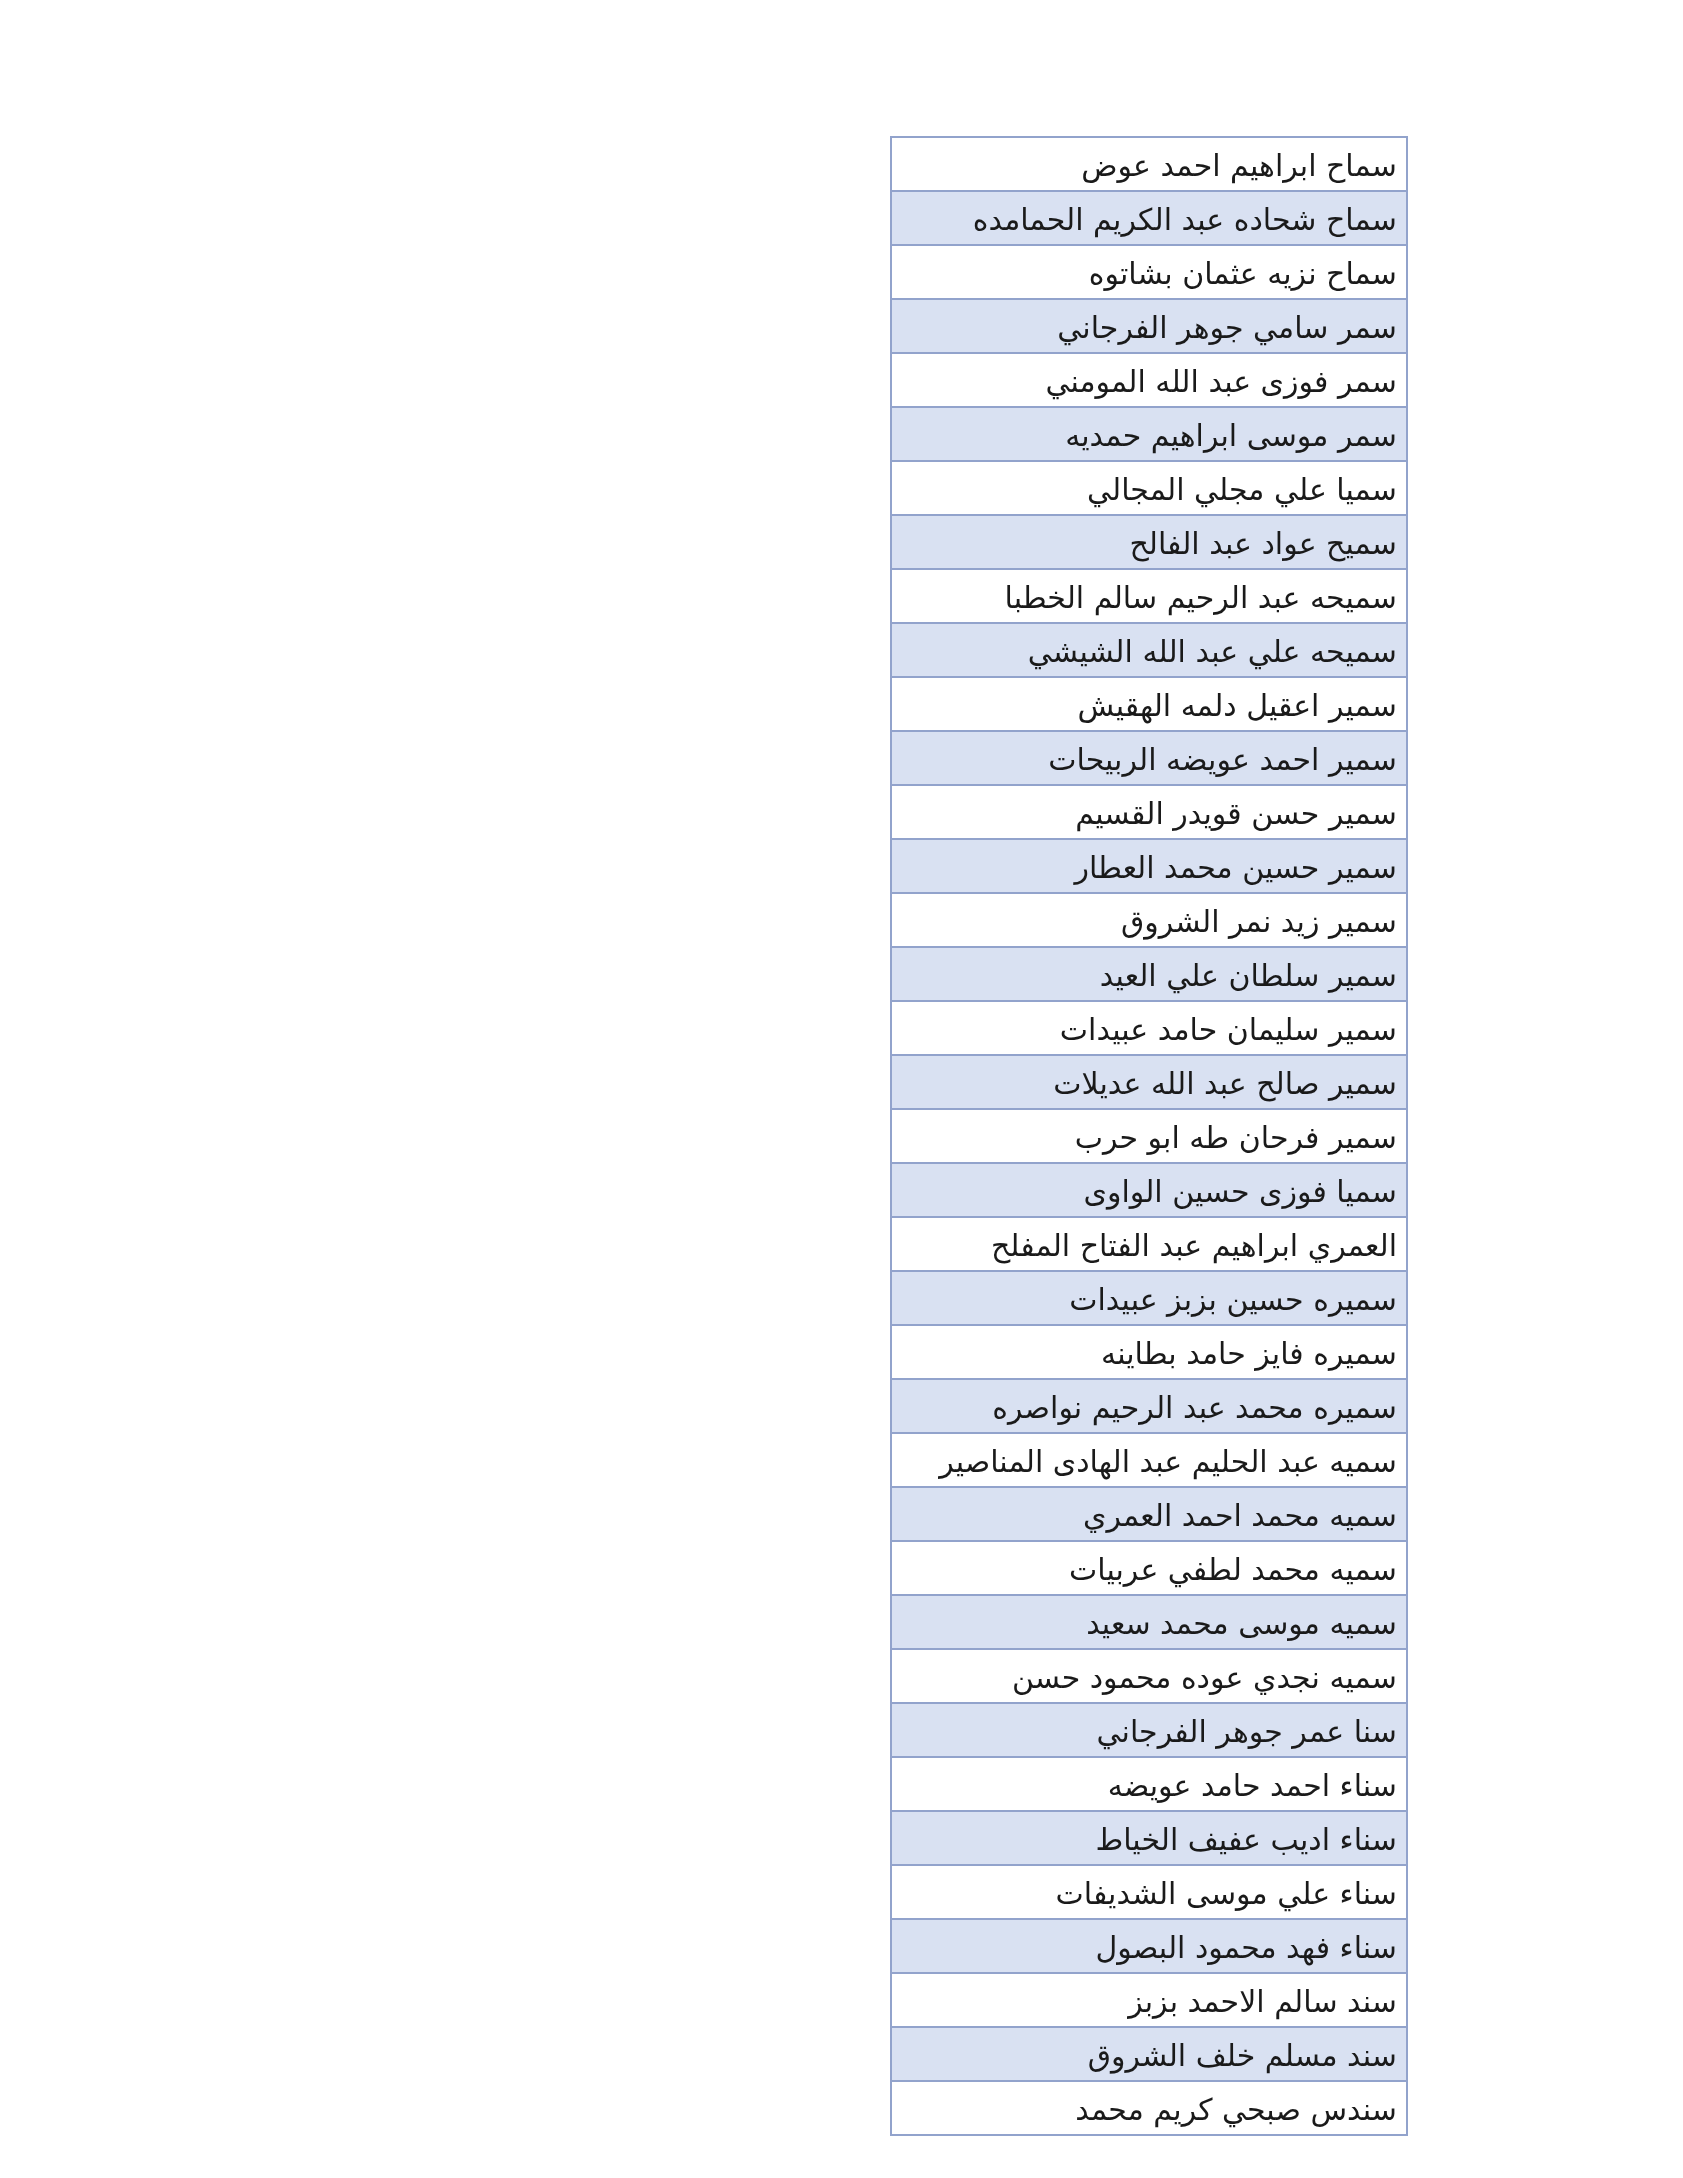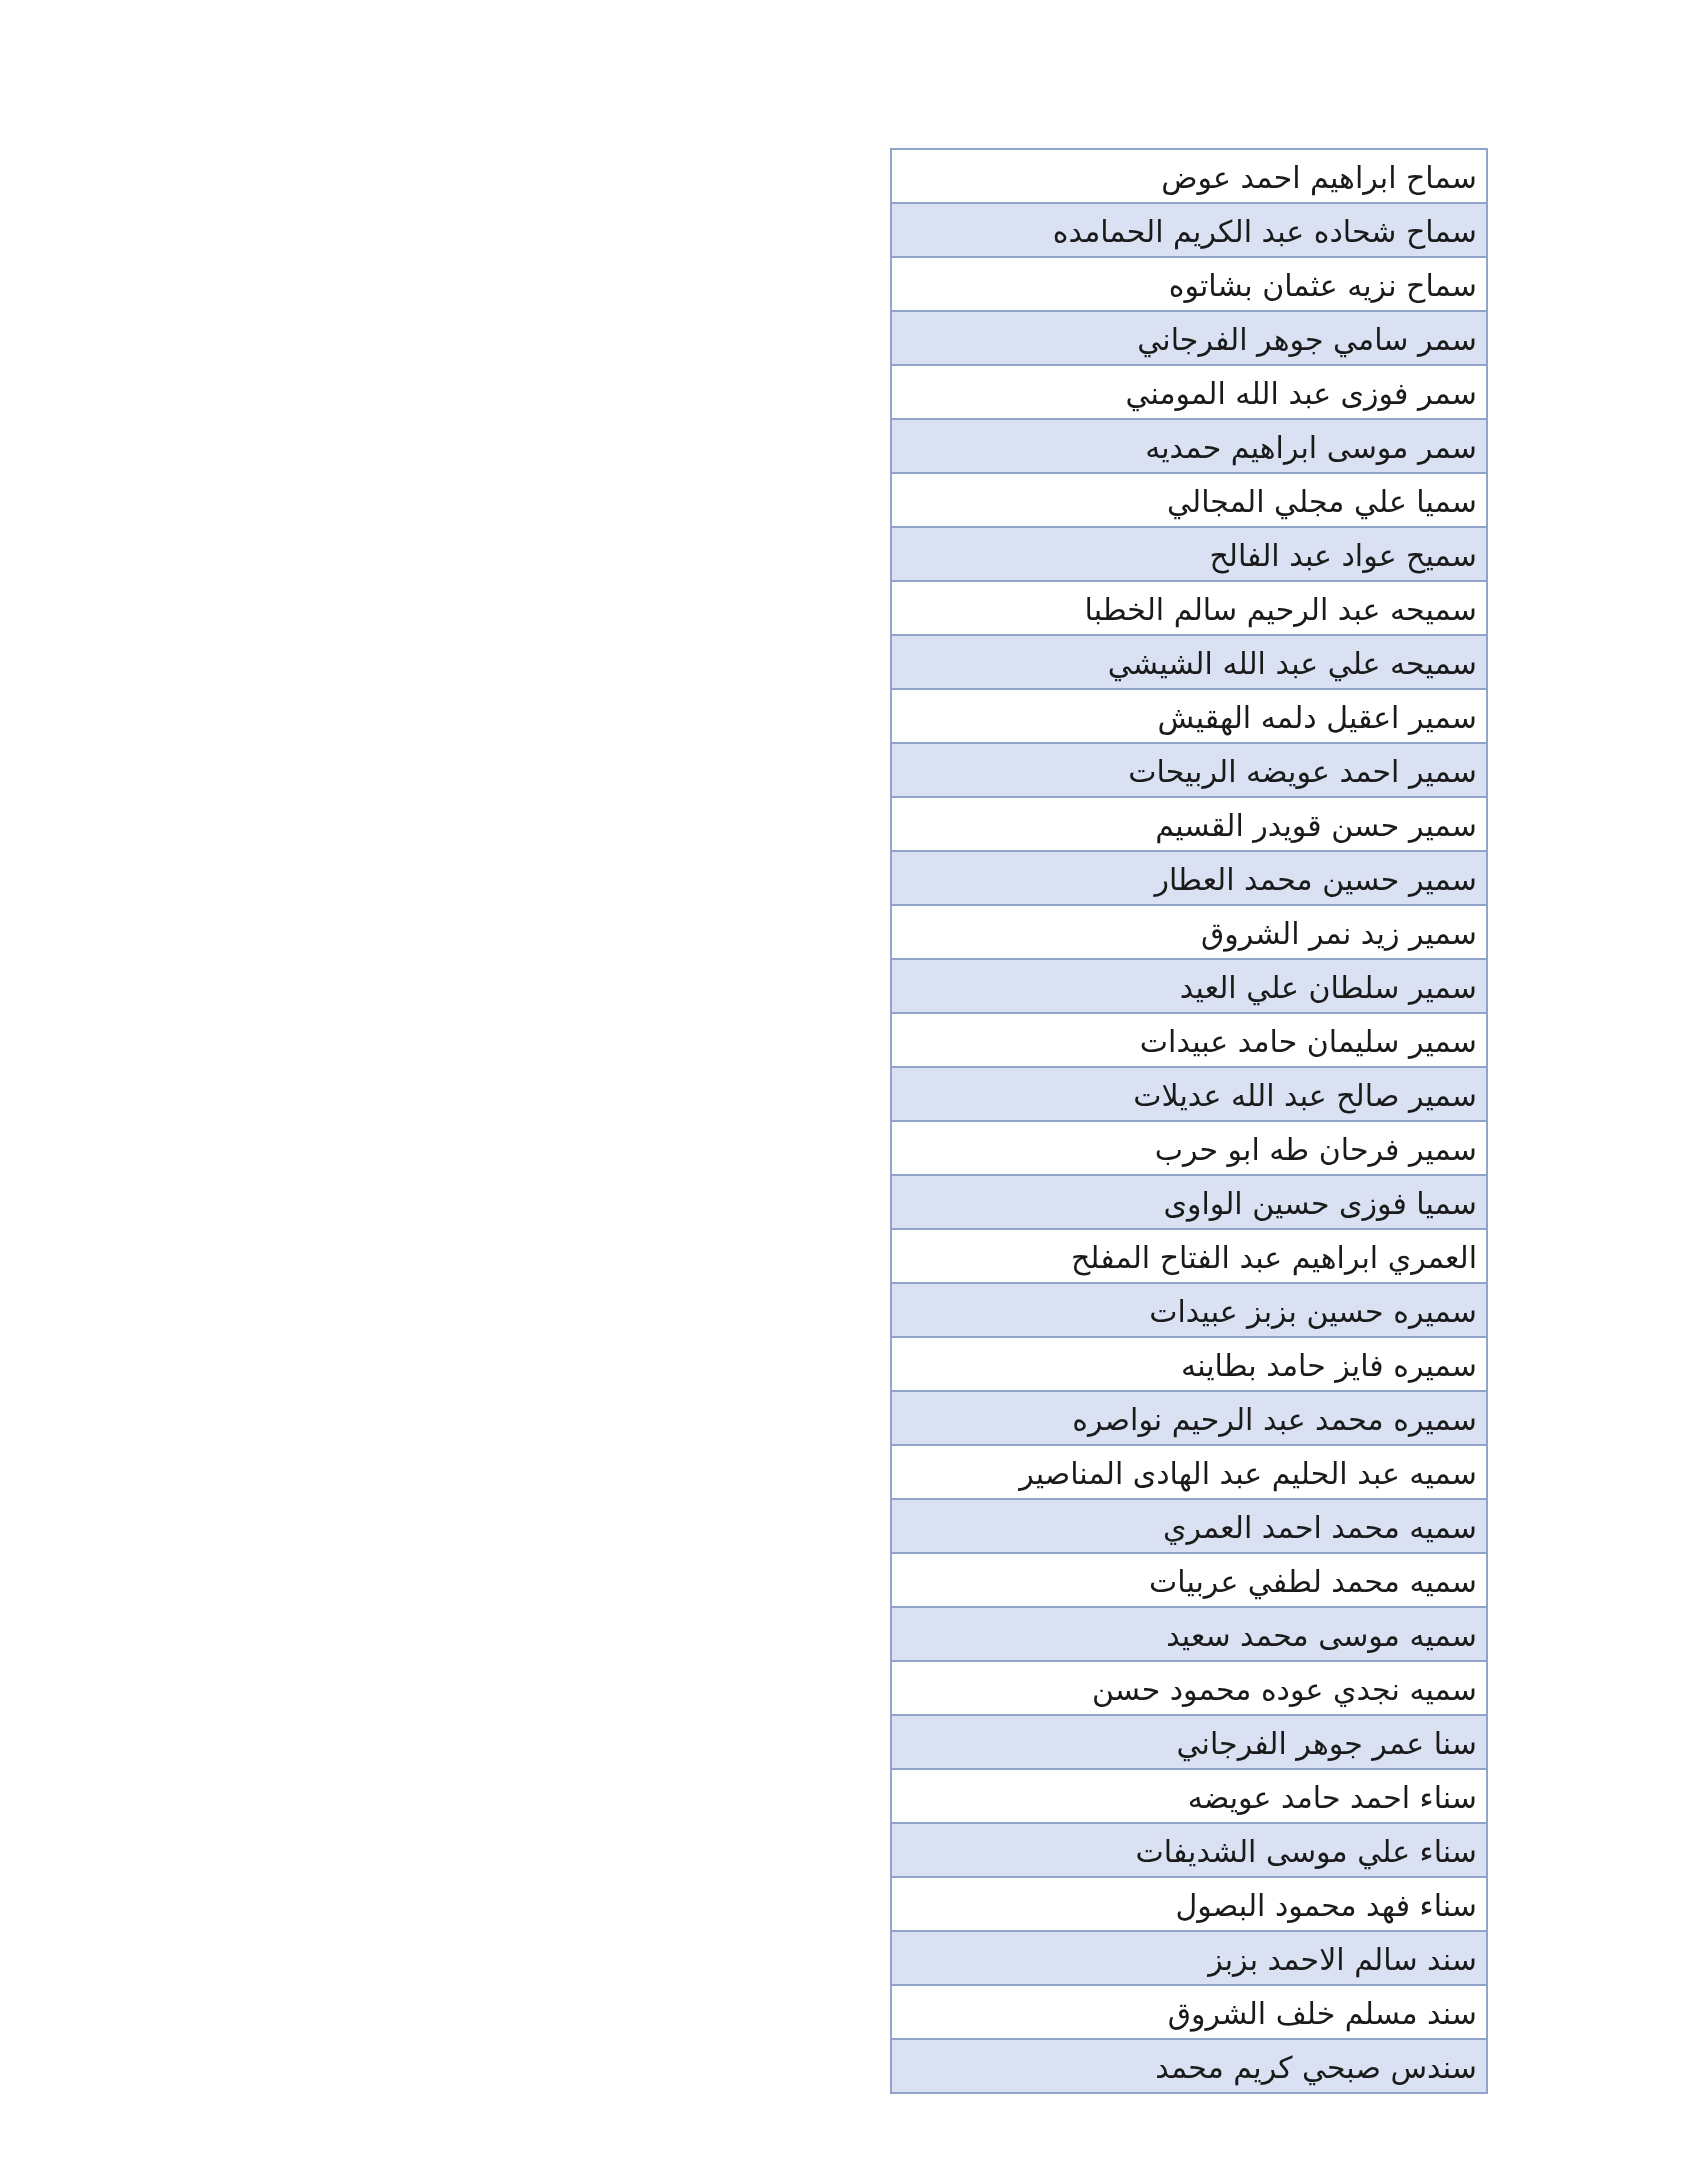--- a/index.html
+++ b/index.html
@@ -15,22 +15,22 @@
     overflow: hidden;
   }
   .page {
     position: absolute;
     inset: 0;
     background: var(--page-bg, #ffffff);
   }
   table.names-table {
     position: absolute;
     left: 890px;
-    top: 148px;
-    width: 598px;
+    top: 136px;
+    width: 518px;
     border-collapse: collapse;
     table-layout: fixed;
     direction: rtl;
   }
   table.names-table td {
     border: 2px solid var(--border-color, #92A3CC);
     height: 48px;
     box-sizing: content-box;
     padding: 4px 9px 0 4px;
     font-size: 30px;
@@ -139,20 +139,23 @@
         <tr>
           <td>سميه نجدي عوده محمود حسن</td>
         </tr>
         <tr>
           <td>سنا عمر جوهر الفرجاني</td>
         </tr>
         <tr>
           <td>سناء احمد حامد عويضه</td>
         </tr>
         <tr>
+          <td>سناء اديب عفيف الخياط</td>
+        </tr>
+        <tr>
           <td>سناء علي موسى الشديفات</td>
         </tr>
         <tr>
           <td>سناء فهد محمود البصول</td>
         </tr>
         <tr>
           <td>سند سالم الاحمد بزبز</td>
         </tr>
         <tr>
           <td>سند مسلم خلف الشروق</td>

